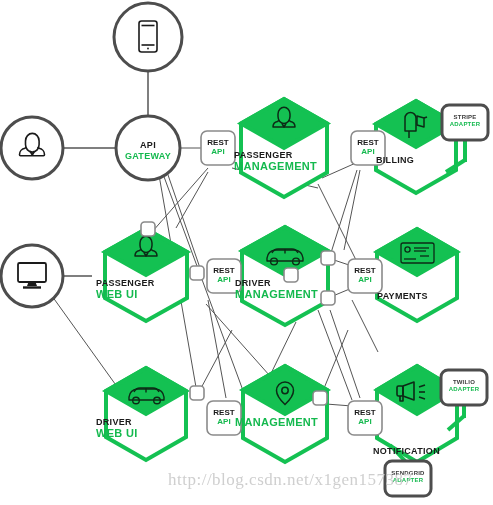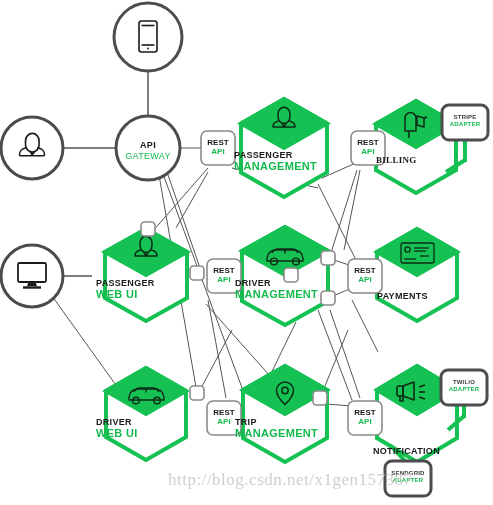--- a/index.html
+++ b/index.html
@@ -13,21 +13,21 @@
   .t1{font-size:9px;font-weight:bold;color:#1a1a1a;letter-spacing:.3px;line-height:11px;}
   .t2{font-size:11px;font-weight:bold;color:#14b94e;letter-spacing:.3px;line-height:11px;}
   .restlbl{position:absolute;z-index:5;text-align:center;width:34px;}
   .restlbl .a{font-size:8px;font-weight:bold;color:#1a1a1a;line-height:9px;}
   .restlbl .b{font-size:8px;font-weight:bold;color:#14b94e;line-height:9px;}
   .adlbl{position:absolute;z-index:5;text-align:center;width:46px;}
   .adlbl .a{font-size:6px;font-weight:bold;color:#3a3a3a;line-height:7px;letter-spacing:.2px;}
   .adlbl .b{font-size:6px;font-weight:bold;color:#14b94e;line-height:7px;letter-spacing:.2px;}
   .gwlbl{position:absolute;z-index:5;text-align:center;width:70px;}
   .gwlbl .a{font-size:9px;font-weight:bold;color:#1a1a1a;line-height:11px;letter-spacing:.3px;}
-  .gwlbl .b{font-size:9px;font-weight:normal;color:#14b94e;line-height:11px;letter-spacing:.3px;}
+  .gwlbl .b{font-size:9px;font-weight:bold;color:#14b94e;line-height:11px;letter-spacing:.3px;}
   #watermark{position:absolute;z-index:6;left:168px;top:470px;width:330px;
      font-family:"Liberation Serif",serif;font-size:17px;color:#cfcfcf;
      letter-spacing:.5px;white-space:nowrap;}
 </style>
 </head>
 <body>
 
 <div id="stage">
 
   <svg class="layer" id="lines">
@@ -262,21 +262,21 @@
   <div class="gwlbl" style="left:113px;top:140px;">
     <div class="a">API</div>
     <div class="b">GATEWAY</div>
   </div>
 
   <div class="lbl" style="left:234px;top:150px;width:100px;">
     <div class="t1">PASSENGER</div>
     <div class="t2">MANAGEMENT</div>
   </div>
 
-  <div class="lbl" style="left:376px;top:155px;width:80px;font-family:Liberation Serif, serif;">
+  <div class="lbl" style="left:376px;top:155px;width:80px;">
     <div class="t1">BILLING</div>
   </div>
 
   <div class="lbl" style="left:96px;top:278px;width:100px;">
     <div class="t1">PASSENGER</div>
     <div class="t2">WEB UI</div>
   </div>
 
   <div class="lbl" style="left:235px;top:278px;width:100px;">
     <div class="t1">DRIVER</div>
@@ -286,21 +286,20 @@
   <div class="lbl" style="left:377px;top:291px;width:80px;">
     <div class="t1">PAYMENTS</div>
   </div>
 
   <div class="lbl" style="left:96px;top:417px;width:100px;">
     <div class="t1">DRIVER</div>
     <div class="t2">WEB UI</div>
   </div>
 
   <div class="lbl" style="left:235px;top:417px;width:100px;">
-    <div class="t1">TRIP</div>
     <div class="t2">MANAGEMENT</div>
   </div>
 
   <div class="lbl" style="left:373px;top:446px;width:88px;">
     <div class="t1">NOTIFICATION</div>
   </div>
 
   <div class="restlbl" style="left:201px;top:138px;">
     <div class="a">REST</div>
     <div class="b">API</div>

